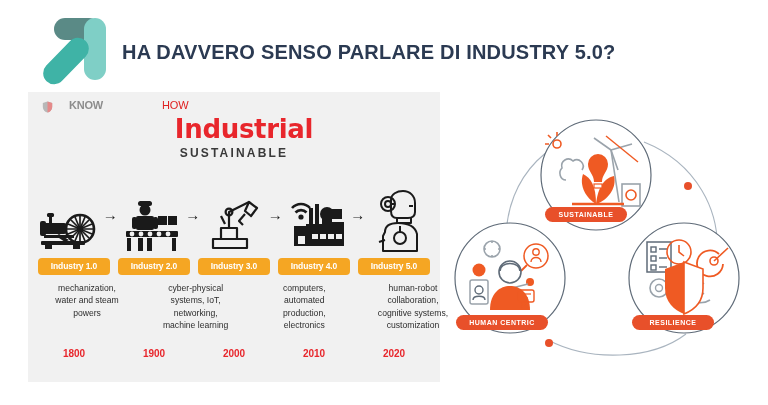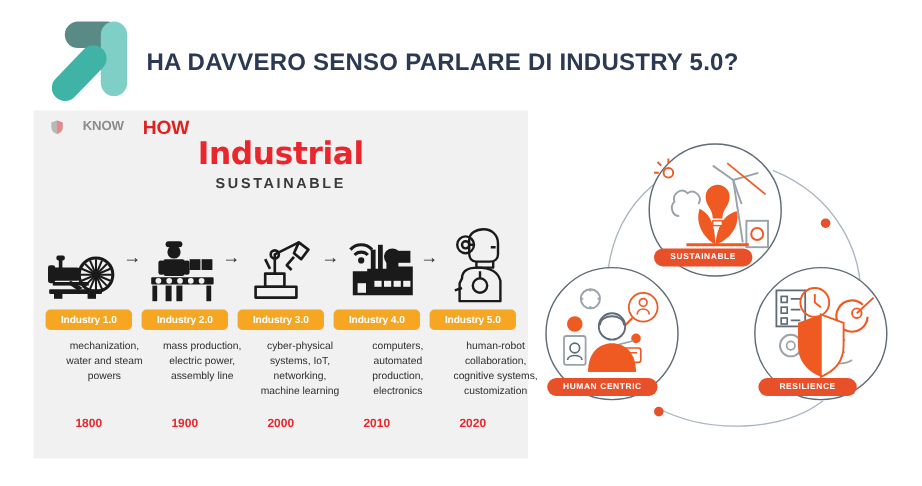--- a/index.html
+++ b/index.html
@@ -23,26 +23,26 @@
   }
 
   
   .left-panel{
     position:absolute;left:28px;top:92px;width:412px;height:290px;
     background:#f1f1f1;
   }
   .kh-logo{position:absolute;left:14px;top:7px;display:flex;align-items:flex-start;gap:16px;}
   .kh-shield{width:11px;height:12px;}
   .kh-know{font-size:11px;font-weight:bold;color:#8c8c8c;letter-spacing:-.2px;}
-  .kh-how{font-size:16px;font-weight:bold;color:#e02020;letter-spacing:-.2px;}
+  .kh-how{font-size:11px;font-weight:normal;color:#e02020;letter-spacing:-.2px;margin-left:43px;}
 
   .panel-title{
     position:absolute;left:0;top:22px;width:412px;text-align:center;
     font-size:26px;font-weight:bold;color:#e8262c;
-    font-family:"DejaVu Sans", sans-serif;letter-spacing:-.3px;
+    font-family:"DejaVu Sans", sans-serif;letter-spacing:-.3px;padding-left:10px;
   }
   .panel-subtitle{
     position:absolute;left:0;top:54px;width:412px;text-align:center;
     font-size:12px;font-weight:bold;color:#3a3a3a;letter-spacing:2.2px;
   }
 
   .icon-row{
     position:absolute;left:10px;top:78px;width:392px;height:82px;
     display:flex;align-items:flex-end;justify-content:space-between;
   }
@@ -264,21 +264,20 @@
     <div class="badge-row">
       <div class="badge">Industry 1.0</div>
       <div class="badge">Industry 2.0</div>
       <div class="badge">Industry 3.0</div>
       <div class="badge">Industry 4.0</div>
       <div class="badge">Industry 5.0</div>
     </div>
 
     <div class="desc-row">
       <div class="desc">mechanization, water and steam powers</div>
-      <div class="desc">mass production, electric power, assembly line</div>
       <div class="desc">cyber-physical systems, IoT, networking, machine learning</div>
       <div class="desc">computers, automated production, electronics</div>
       <div class="desc">human-robot collaboration, cognitive systems, customization</div>
     </div>
 
     <div class="year-row">
       <div class="year">1800</div>
       <div class="year">1900</div>
       <div class="year">2000</div>
       <div class="year">2010</div>

